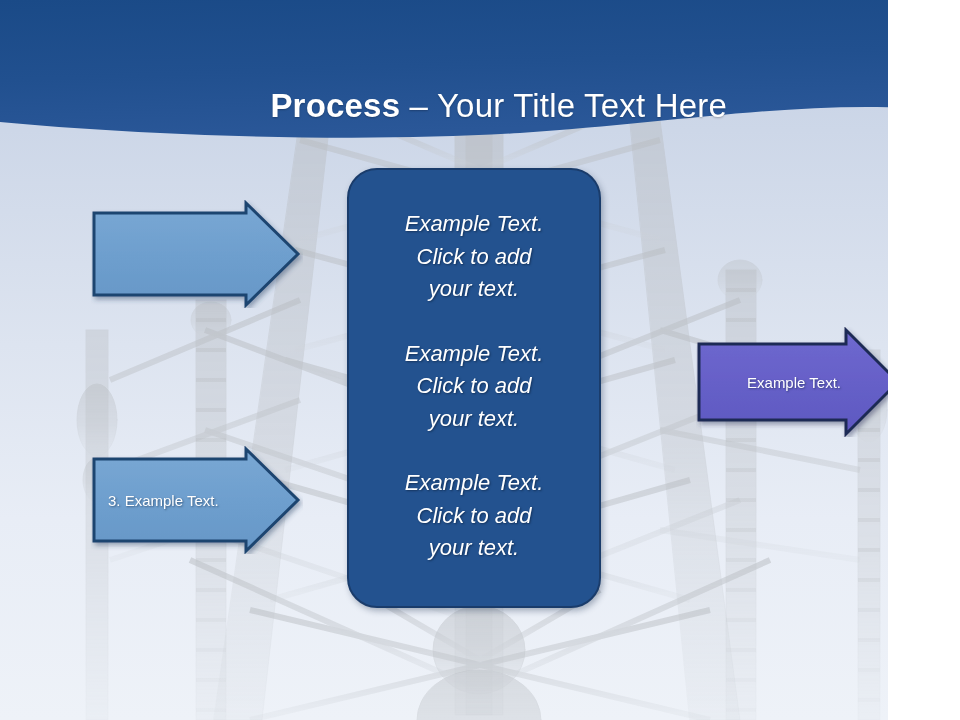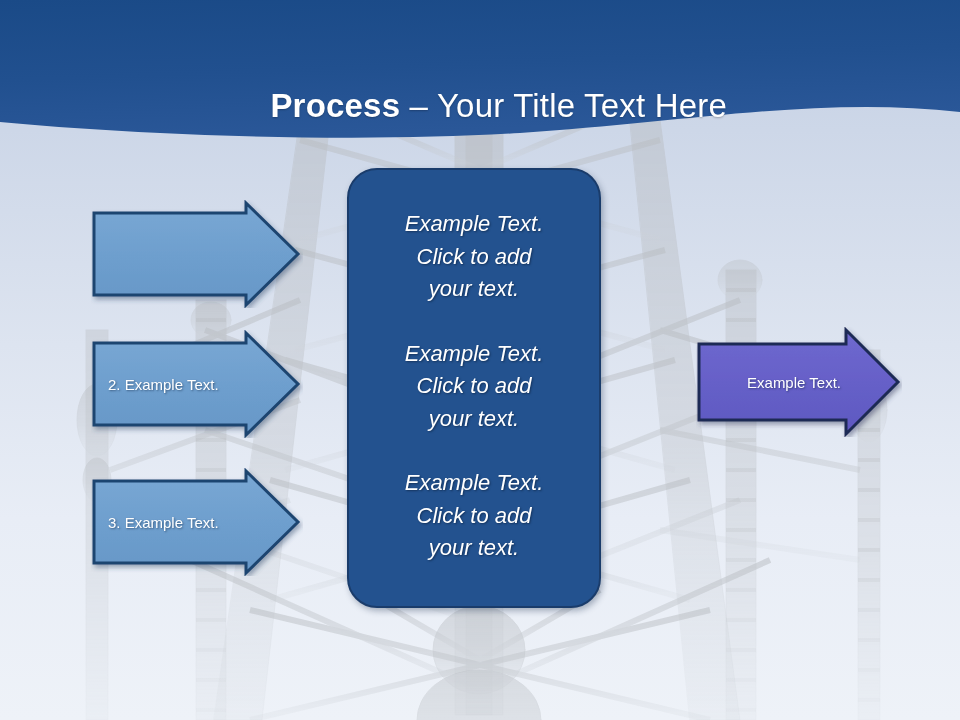--- a/index.html
+++ b/index.html
@@ -2,21 +2,21 @@
 <html><head>
 <meta charset="utf-8">
 <style>
   html, body {
     margin: 0;
     padding: 0;
     background: #ffffff;
   }
   #slide {
     position: relative;
-    width: 960px;
+    width: 888px;
     height: 720px;
     overflow: hidden;
     font-family: "Liberation Sans", sans-serif;
     background: linear-gradient(to bottom, #c3cfe4 0%, #cdd7e8 18%, #dde4f0 48%, #e8edf6 72%, #eef2f8 100%);
   }
 
   
   #watermark {
     position: absolute;
     left: 0; top: 0;
@@ -63,21 +63,21 @@
     display: flex;
     align-items: center;
     color: #ffffff;
     font-size: 15px;
     white-space: nowrap;
     text-shadow: 1px 1px 2px rgba(20,40,70,0.55);
   }
 
   #arrow-step-1 { left: 91px; top: 200px; width: 212px; height: 108px; }
   #arrow-step-2 { left: 91px; top: 330px; width: 212px; height: 108px; }
-  #arrow-step-3 { left: 91px; top: 468px; width: 212px; height: 108px; }
+  #arrow-step-3 { left: 91px; top: 446px; width: 212px; height: 108px; }
   #arrow-step-1 .arrow-label,
   #arrow-step-2 .arrow-label,
   #arrow-step-3 .arrow-label { left: 17px; width: 170px; justify-content: flex-start; }
 
   #arrow-output { left: 696px; top: 327px; width: 206px; height: 110px; z-index: 4; }
   #arrow-output .arrow-label { left: 22px; width: 152px; justify-content: center; }
 
   
   #center-box {
     position: absolute;
@@ -211,26 +211,20 @@
           <stop offset="100%" stop-color="#6797c7"></stop>
         </linearGradient>
         <filter id="arrShadow" x="-20%" y="-20%" width="150%" height="150%">
           <feDropShadow dx="2" dy="3" stdDeviation="2.5" flood-color="#2c4668" flood-opacity="0.45"></feDropShadow>
         </filter>
       </defs>
       <polygon filter="url(#arrShadow)" points="3,13 155,13 155,3 207,54 155,105 155,95 3,95" fill="url(#stepGrad)" stroke="#1f4470" stroke-width="3" stroke-linejoin="miter"></polygon>
     </svg>
   </div>
 
-  <div class="arrow" id="arrow-step-2">
-    <svg width="212" height="108" viewBox="0 0 212 108">
-      <polygon filter="url(#arrShadow)" points="3,13 155,13 155,3 207,54 155,105 155,95 3,95" fill="url(#stepGrad)" stroke="#1f4470" stroke-width="3" stroke-linejoin="miter"></polygon>
-    </svg>
-    <div class="arrow-label">2. Example Text.</div>
-  </div>
 
   <div class="arrow" id="arrow-step-3">
     <svg width="212" height="108" viewBox="0 0 212 108">
       <polygon filter="url(#arrShadow)" points="3,13 155,13 155,3 207,54 155,105 155,95 3,95" fill="url(#stepGrad)" stroke="#1f4470" stroke-width="3" stroke-linejoin="miter"></polygon>
     </svg>
     <div class="arrow-label">3. Example Text.</div>
   </div>
 
   <div id="center-box">
     <div class="box-text" id="box-text-1">Example Text.

